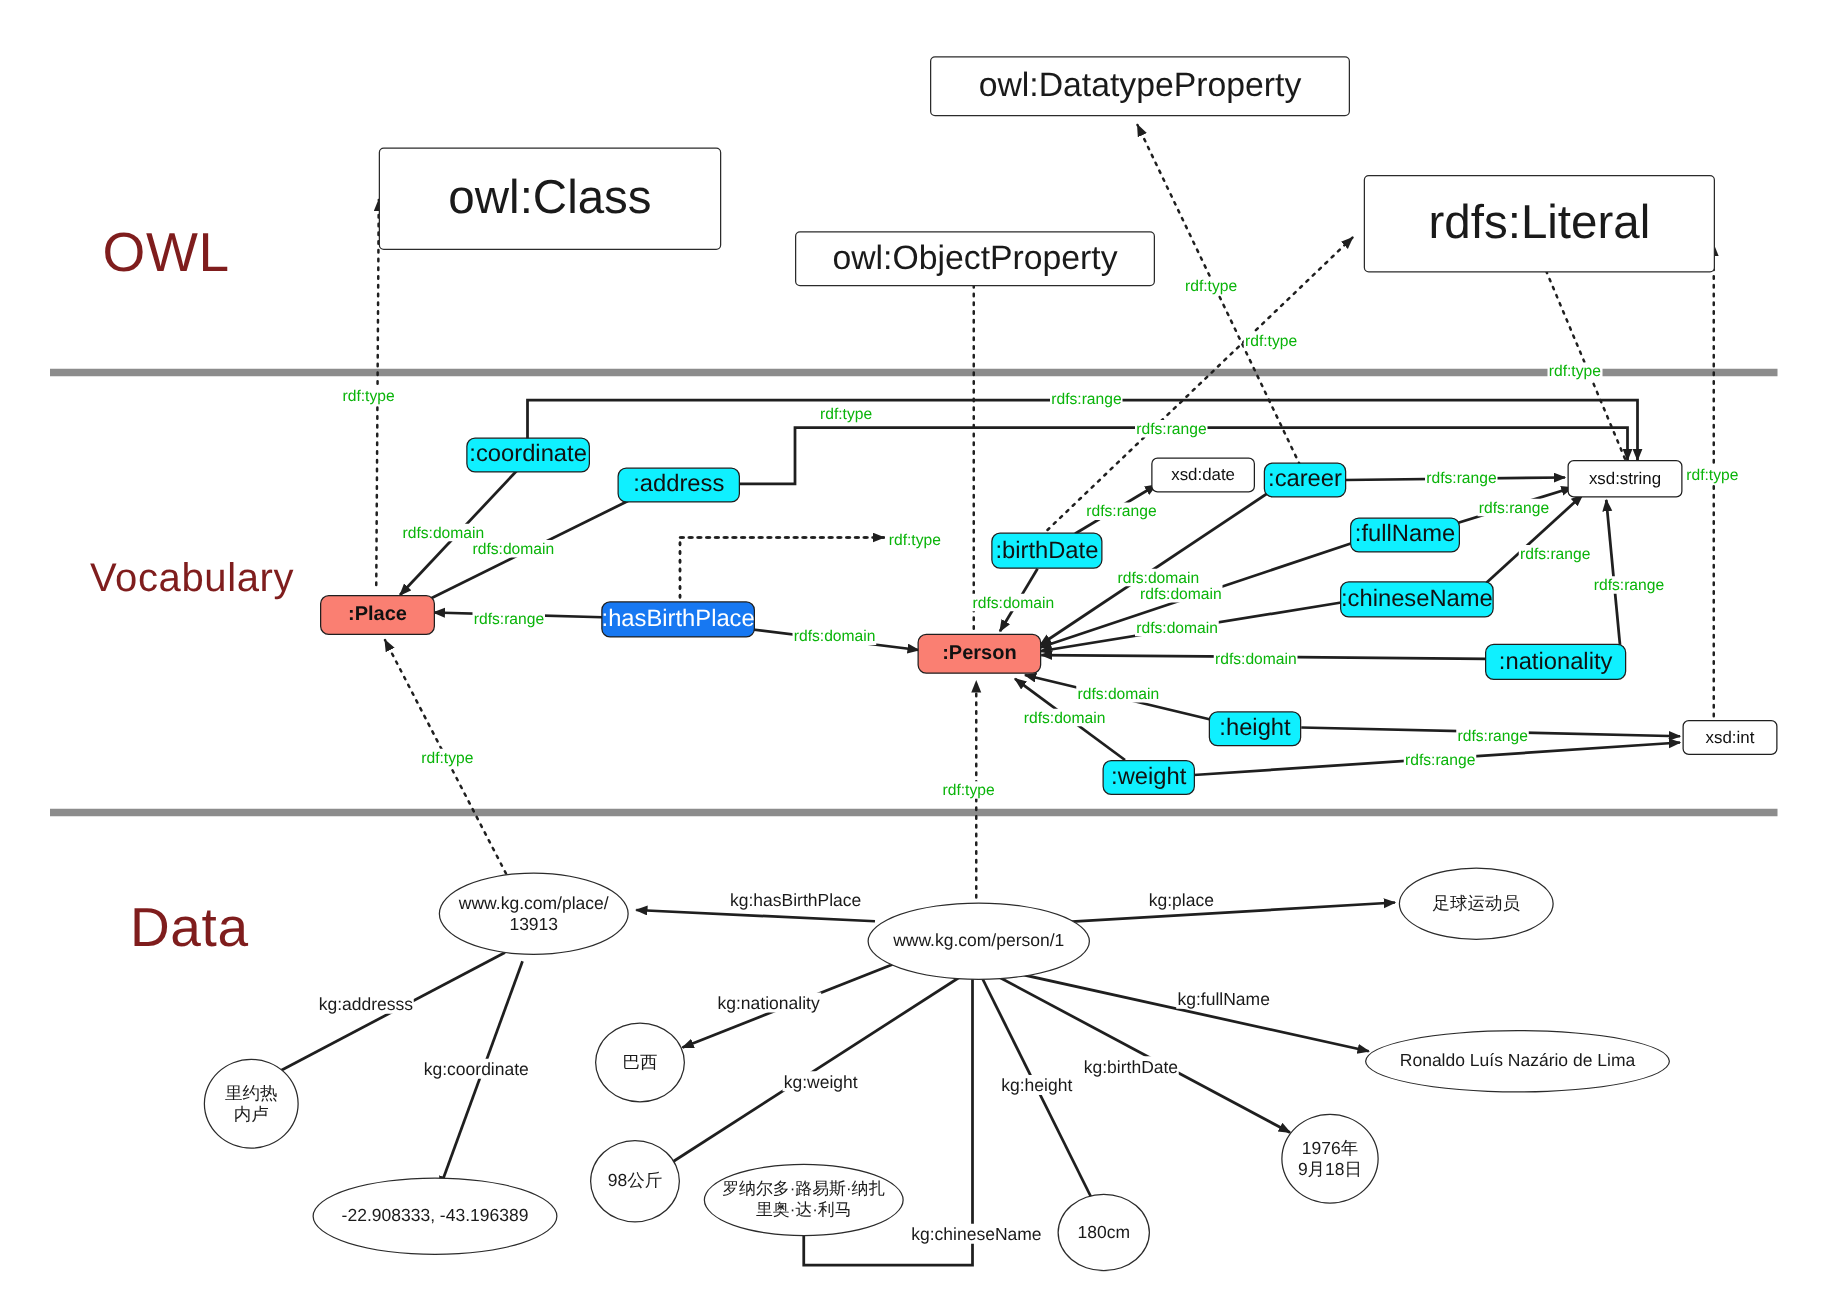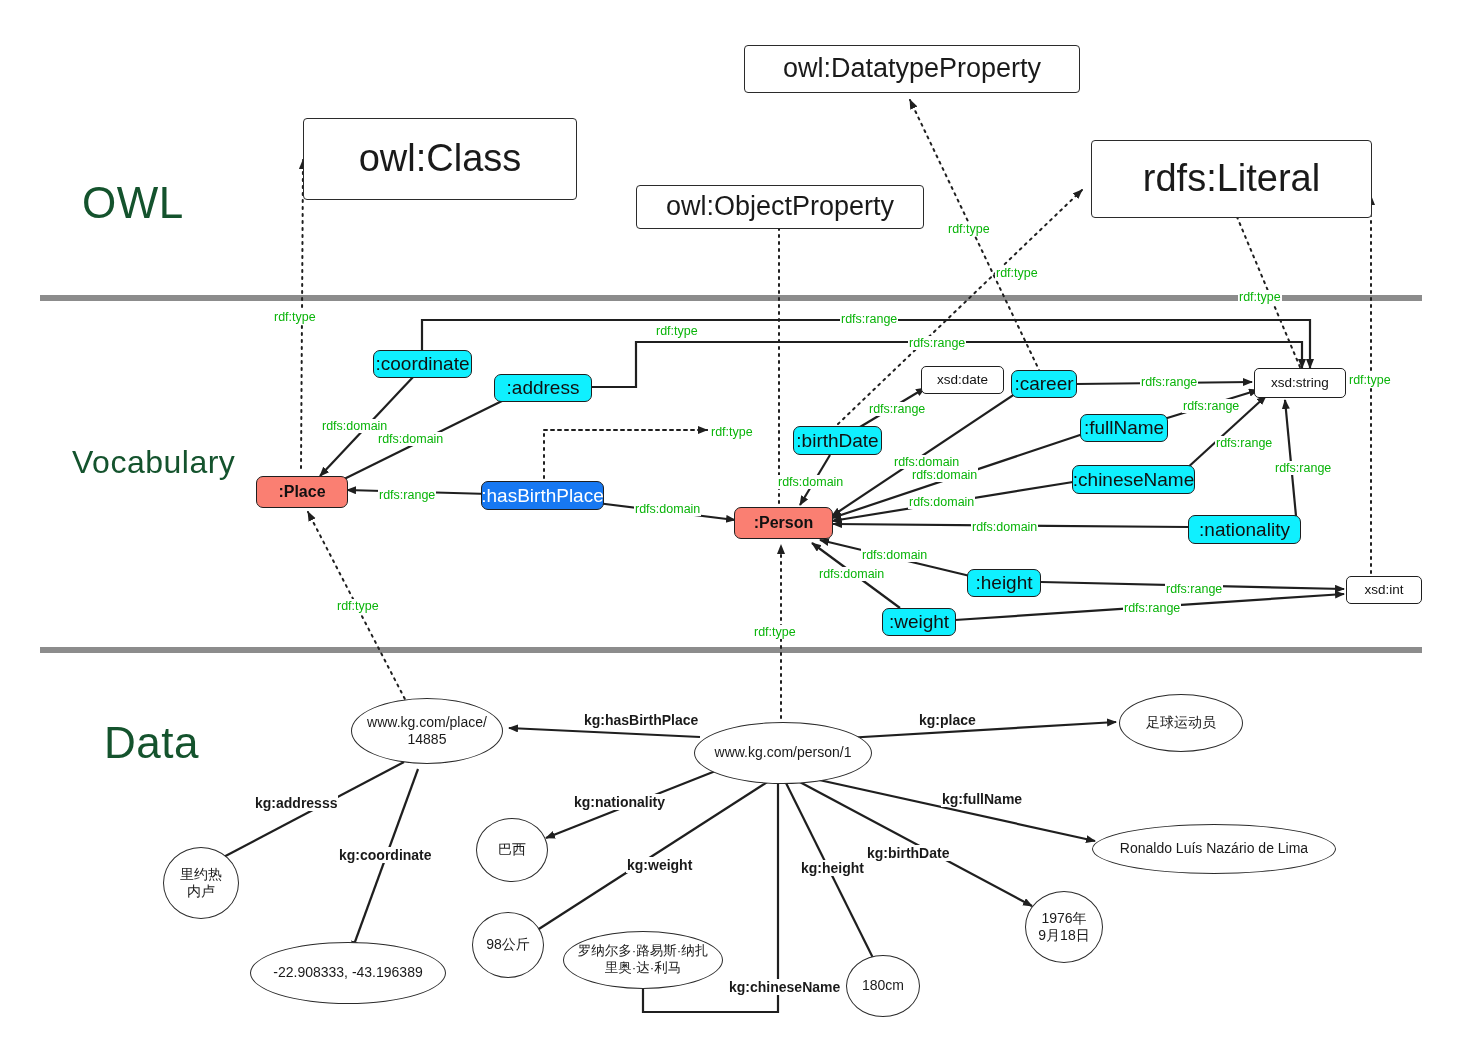--- a/index.html
+++ b/index.html
@@ -1,20 +1,20 @@
 <!DOCTYPE html>
 <html><head>
 <meta charset="utf-8">
 <style>
   html,body{margin:0;padding:0;background:#fff;}
   body{font-family:"Liberation Sans","DejaVu Sans",sans-serif;}
   #stage{position:relative;width:1464px;height:1051px;overflow:hidden;background:#fff;}
   svg#wires{position:absolute;left:0;top:0;width:1464px;height:1051px;}
 
-  .layer-label{position:absolute;color:#14532d;font-weight:400;letter-spacing:.5px;}
+  .layer-label{position:absolute;color:#7f1d1d;font-weight:400;letter-spacing:.5px;}
   #lbl-owl{left:82px;top:178px;font-size:44px;}
   #lbl-vocab{left:72px;top:444px;font-size:32px;}
   #lbl-data{left:104px;top:718px;font-size:44px;}
 
   .node{position:absolute;box-sizing:border-box;display:flex;align-items:center;
         justify-content:center;text-align:center;line-height:1.15;}
 
   .owlbox{background:#fff;border:1.6px solid #2b2b2b;border-radius:4px;color:#1a1a1a;}
   .owlbox.big{font-size:38px;}
   .owlbox.med{font-size:27px;}
@@ -25,21 +25,21 @@
   .vocabbox.blue{background:#1778f2;color:#fff;}
   .vocabbox.plain{background:#fff;border-radius:5px;font-size:13.5px;}
 
   .ellipse{position:absolute;box-sizing:border-box;border:1.7px solid #2b2b2b;
            border-radius:50%;background:#fff;display:flex;align-items:center;
            justify-content:center;text-align:center;font-size:14px;color:#1a1a1a;
            line-height:1.25;padding:2px;}
 
   .edgelabel{position:absolute;color:#0ab40a;font-size:12.5px;white-space:nowrap;
              background:#fff;padding:0 1px;}
-  .edgelabel.dark{color:#1a1a1a;font-size:14px;font-weight:bold;}
+  .edgelabel.dark{color:#1a1a1a;font-size:14px;}
 </style>
 </head>
 <body>
 
 <div id="stage">
 
   <svg id="wires" viewBox="0 0 1464 1051" xmlns="http://www.w3.org/2000/svg">
     <defs>
       <marker id="ah" markerWidth="11" markerHeight="11" refX="9" refY="4" orient="auto" markerUnits="userSpaceOnUse">
         <path d="M0,0 L10,4 L0,8 z" fill="#1f1f1f"></path>
@@ -166,21 +166,21 @@
 
   <div class="node vocabbox red" style="left:734px;top:507px;width:99px;height:32px;">:Person</div>
 
   <div class="node vocabbox plain" style="left:921px;top:366px;width:83px;height:28px;">xsd:date</div>
 
   <div class="node vocabbox plain" style="left:1254px;top:368px;width:92px;height:30px;">xsd:string</div>
 
   <div class="node vocabbox plain" style="left:1346px;top:576px;width:76px;height:28px;">xsd:int</div>
 
   <div class="ellipse" style="left:351px;top:698px;width:152px;height:66px;white-space:pre-line;">www.kg.com/place/
-14885</div>
+13913</div>
 
   <div class="ellipse" style="left:694px;top:722px;width:178px;height:62px;">www.kg.com/person/1</div>
 
   <div class="ellipse" style="left:163px;top:847px;width:76px;height:72px;white-space:pre-line;">里约热
 内卢</div>
 
   <div class="ellipse" style="left:250px;top:942px;width:196px;height:62px;">-22.908333, -43.196389</div>
 
   <div class="ellipse" style="left:476px;top:818px;width:72px;height:64px;">巴西</div>
 

